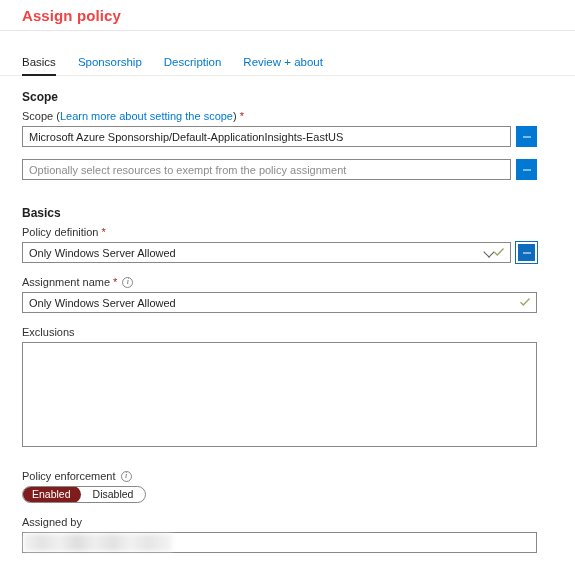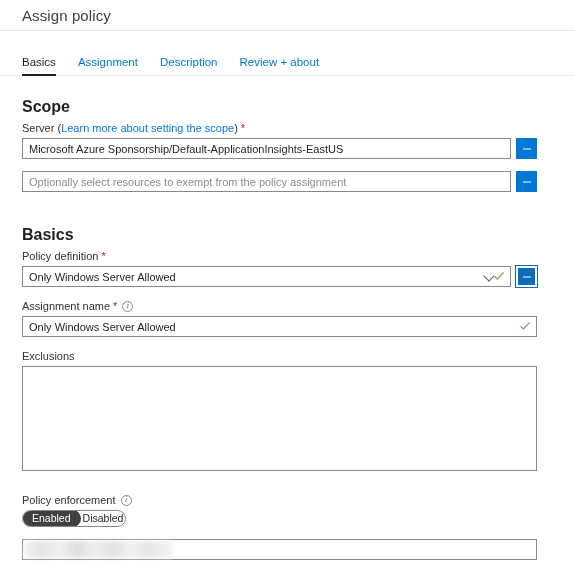--- a/index.html
+++ b/index.html
@@ -21,22 +21,22 @@
   .blade-header {
     height: 31px;
     box-sizing: border-box;
     display: flex;
     align-items: center;
     padding-left: 22px;
     border-bottom: 1px solid #e6e6e6;
   }
   .blade-title {
     font-size: 15px;
-    font-weight: 400;
-    color: #404040;
+    font-weight: 700;
+    color: #ef4444;
     letter-spacing: .1px;
   }
 
   
   .tabbar {
     position: relative;
     height: 45px;
     padding-left: 22px;
     display: flex;
     align-items: flex-end;
@@ -69,24 +69,24 @@
     height: 2px;
     background: #201f1e;
     z-index: 2;
   }
 
   
   .form {
     padding: 14px 0 0 22px;
   }
   .section-title {
-    font-size: 16px;
+    font-size: 12px;
     font-weight: 600;
     color: #201f1e;
-    margin: 8px 0 5px 0;
+    margin: 0 0 5px 0;
   }
   .field {
     margin-bottom: 12px;
   }
   .flabel {
     font-size: 11px;
     color: #323130;
     margin-bottom: 3px;
     display: flex;
     align-items: center;
@@ -225,30 +225,30 @@
     border-radius: 11px;
     height: 17px;
     padding: 0;
     overflow: hidden;
     background: #fff;
     box-sizing: border-box;
   }
   .pill-opt {
     font-size: 10.5px;
     line-height: 15px;
-    padding: 0 2px;
+    padding: 0 12px;
     cursor: pointer;
     color: #201f1e;
     white-space: nowrap;
     height: 15px;
     display: flex;
     align-items: center;
   }
   .pill-opt.on {
-    background: #404040;
+    background: #7f1d1d;
     color: #ffffff;
     border-radius: 11px;
     margin: -1px 0 -1px -1px;
     height: 17px;
     padding: 0 10px;
   }
 
   
   .assigned-wrap {
     position: relative;
@@ -272,32 +272,32 @@
 </style>
 </head>
 <body>
 
 <div class="blade-header">
   <div class="blade-title">Assign policy</div>
 </div>
 
 <div class="tabbar">
   <div class="tab active">Basics</div>
-  <div class="tab">Assignment</div>
+  <div class="tab">Sponsorship</div>
   <div class="tab">Description</div>
   <div class="tab">Review + about</div>
 </div>
 
 <div class="form">
 
   <div class="section-title">Scope</div>
 
   <div class="field">
     <div class="flabel">
-      <span>Server (</span>
+      <span>Scope (</span>
         <span class="link">Learn more about setting the scope</span>
         <span>)</span>
         <span class="req">*</span>
     </div>
     <div class="row">
       <input class="inputbox narrow" type="text" value="Microsoft Azure Sponsorship/Default-ApplicationInsights-EastUS" style="">
       <button class="browse-btn"></button>
     </div>
   </div>
 
@@ -361,19 +361,20 @@
       <span>Policy enforcement</span>
       <span class="info-icon"></span>
     </div>
     <div class="pill">
       <div class="pill-opt on">Enabled</div>
       <div class="pill-opt">Disabled</div>
     </div>
   </div>
 
   <div class="field">
+    <div class="flabel">Assigned by</div>
     <div class="assigned-wrap">
       <input class="inputbox full" type="text" value="" style="">
       <div class="redact"></div>
     </div>
   </div>
 
 </div>
 
 </body></html>

